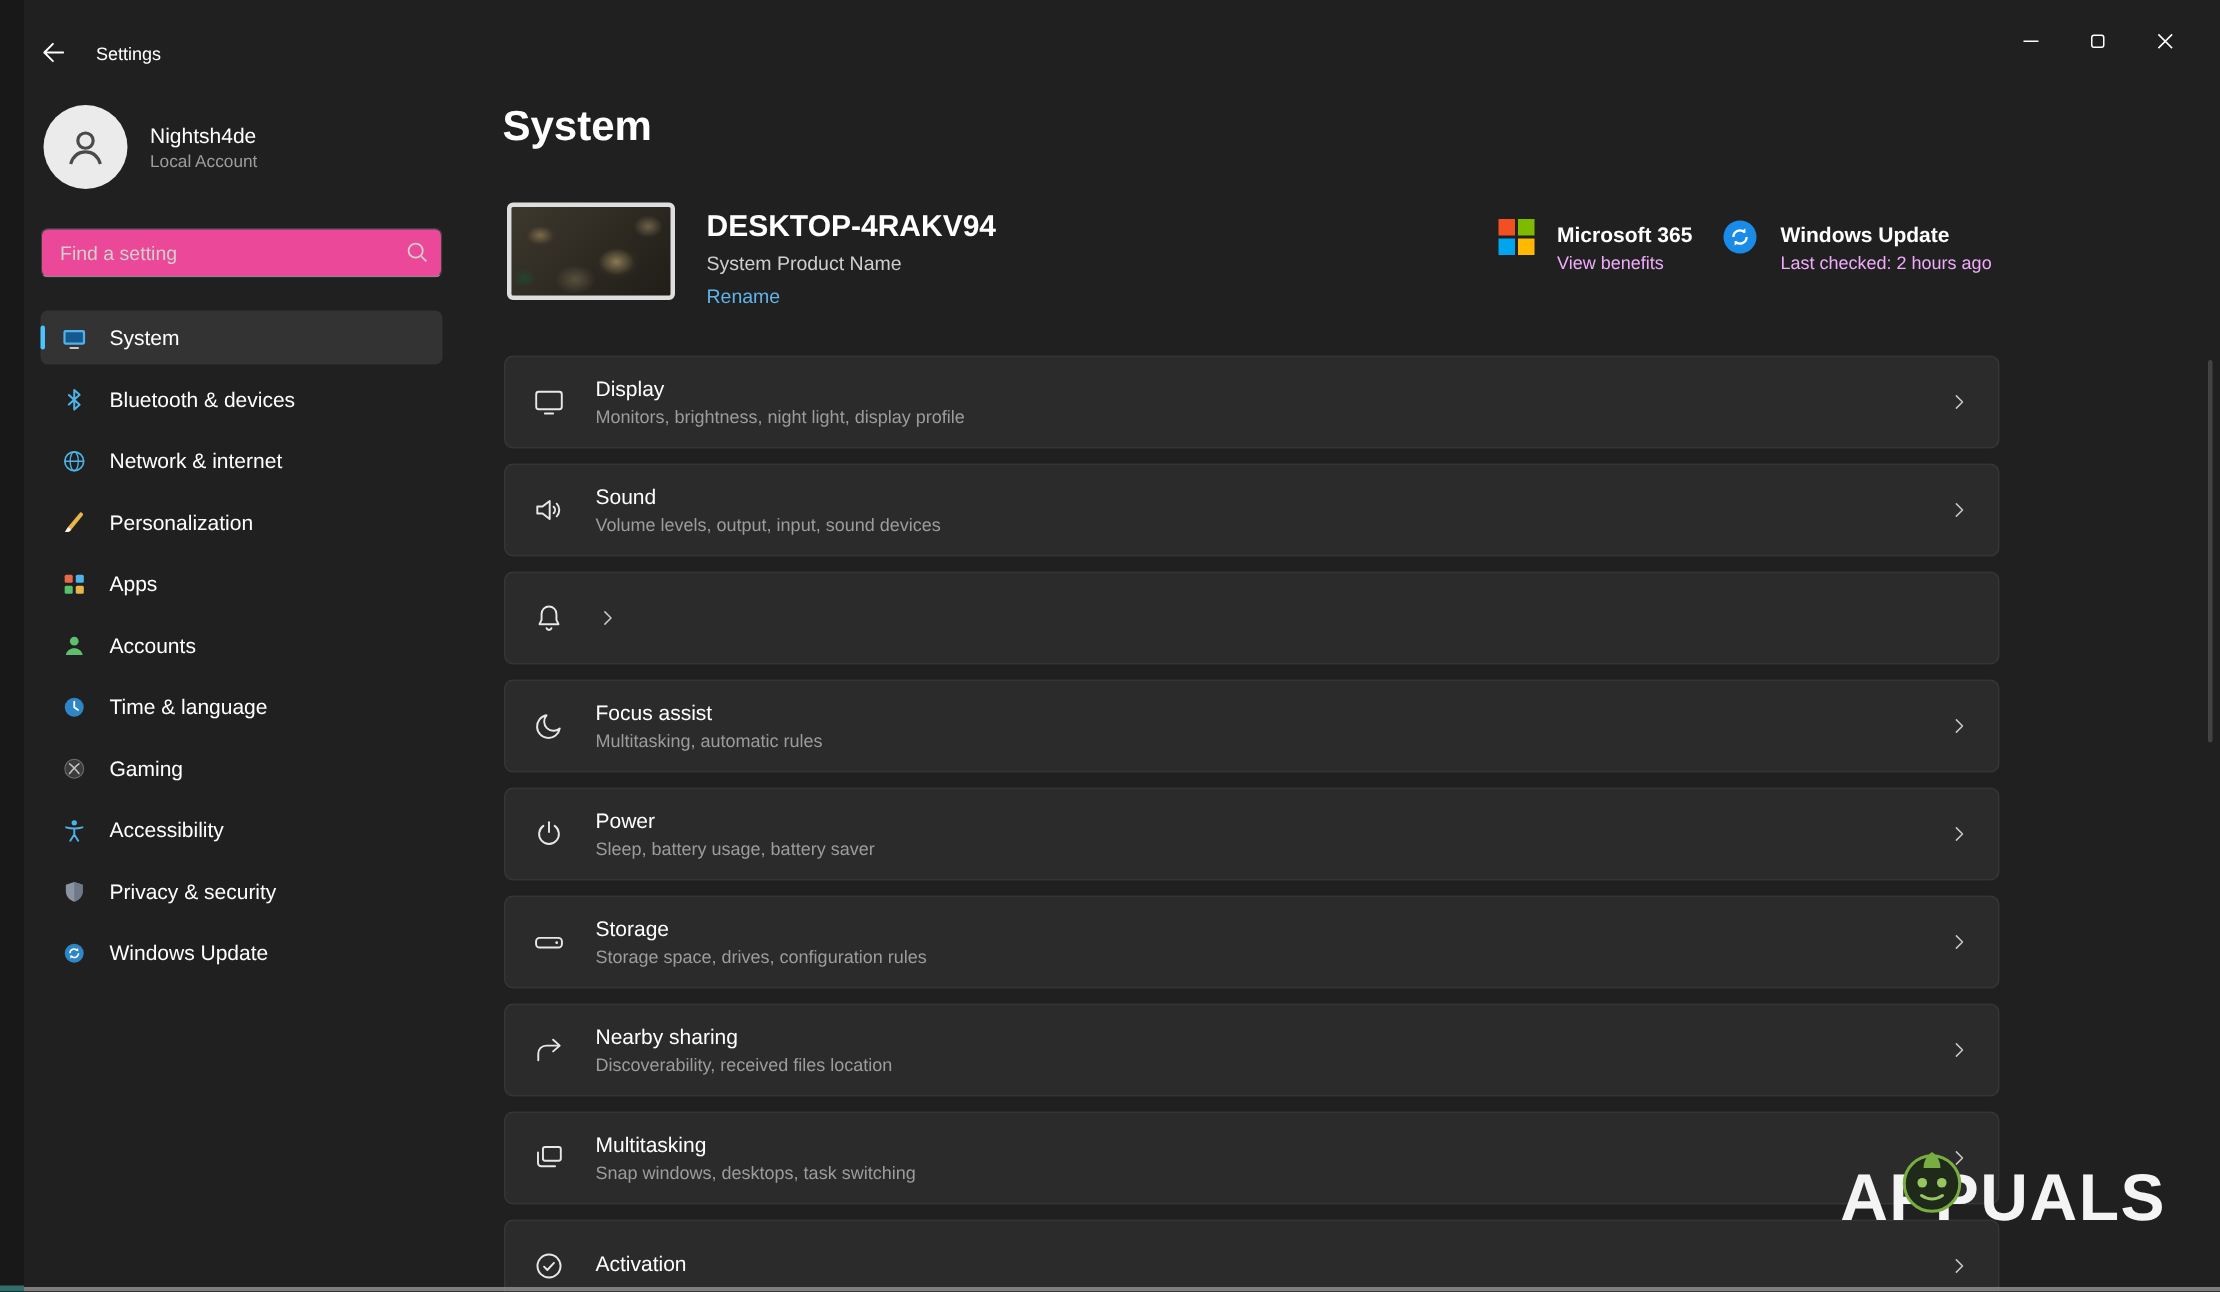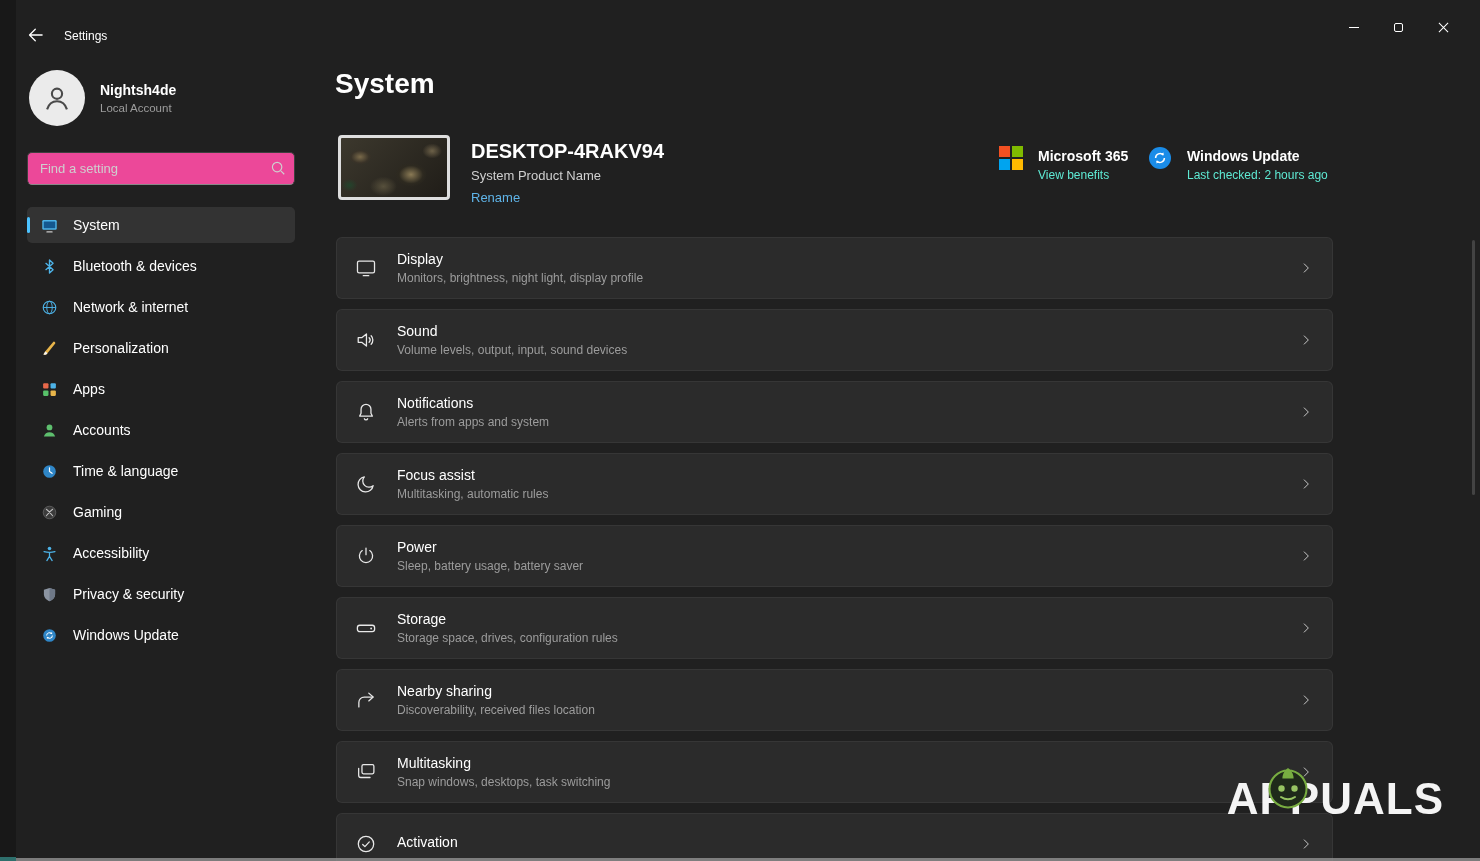--- a/index.html
+++ b/index.html
@@ -21,21 +21,21 @@
   .tb-title { position:absolute; left:64px; top:29px; font-size:12px; color:#ffffff; }
   .win-controls { position:absolute; top:12px; right:14px; display:flex; }
   .win-btn { width:45px; height:30px; display:flex; align-items:center; justify-content:center; cursor:pointer; }
   .glyph-min { width:10px; height:1px; background:#fff; }
   .glyph-max { width:9px; height:9px; border:1px solid #fff; border-radius:2px; }
 
   
   .user-card { position:absolute; left:29px; top:70px; display:flex; align-items:center; gap:15px; cursor:pointer; }
   .avatar { width:56px; height:56px; border-radius:50%; background:#ebebeb;
     display:flex; align-items:center; justify-content:center; overflow:hidden; }
-  .user-name { font-size:14px; font-weight:700; color:#fff; }
+  .user-name { font-size:14px; font-weight:400; color:#fff; }
   .user-type { font-size:11.5px; color:#9d9d9d; margin-top:4px; }
 
   .search-box { position:absolute; left:27px; top:152px; width:268px; height:33px; }
   .search-box input {
     width:100%; height:100%; background:#ec4899; border:1px solid #3f3f3f; border-bottom-color:#898989;
     border-radius:5px; color:#fff; font-size:13px; padding:0 32px 0 12px; outline:none;
     font-family:"Liberation Sans", sans-serif;
   }
   .search-box input::placeholder { color:#cfcfcf; }
   .search-icon { position:absolute; right:9px; top:8px; }
@@ -62,21 +62,21 @@
       linear-gradient(135deg, #3c382d, #201d18);
   }
   .device-name { font-size:20px; font-weight:700; color:#fff; margin-top:5px; }
   .device-product { font-size:13px; color:#cfcfcf; margin-top:5px; }
   .device-rename { font-size:13px; color:#5fb4e8; margin-top:7px; cursor:pointer; display:inline-block; }
 
   .promo { position:absolute; top:146px; display:flex; gap:15px; cursor:pointer; }
   .promo-ms365 { left:999px; }
   .promo-update { left:1148px; }
   .promo-title { font-size:14px; font-weight:700; color:#fff; margin-top:2px; }
-  .promo-sub { font-size:12px; color:#5eead4; margin-top:4px; }
+  .promo-sub { font-size:12px; color:#f0abfc; margin-top:4px; }
   .ms-logo { width:24px; height:24px; display:grid; grid-template-columns:11px 11px; grid-template-rows:11px 11px; gap:2px; }
   .ms-logo span:nth-child(1){ background:#f25022; }
   .ms-logo span:nth-child(2){ background:#7fba00; }
   .ms-logo span:nth-child(3){ background:#00a4ef; }
   .ms-logo span:nth-child(4){ background:#ffb900; }
 
   .cards { position:absolute; left:336px; top:237px; width:997px; display:flex; flex-direction:column; gap:10px; }
   .card { height:62px; background:#2b2b2b; border:1px solid rgba(255,255,255,0.055); border-radius:6px;
     display:flex; align-items:center; padding:0 18px 0 17px; gap:19px; cursor:pointer; flex:0 0 62px; }
   .card-icon { width:24px; height:24px; display:flex; align-items:center; justify-content:center; flex:0 0 24px; }
@@ -343,24 +343,20 @@
       </span>
     </div>
 
     <div class="card">
       <span class="card-icon">
         <svg width="22" height="22" viewBox="0 0 24 24" fill="none" stroke="#e8e8e8" stroke-width="1.4" stroke-linecap="round" stroke-linejoin="round">
           <path d="M12 3.6A5.4 5.4 0 0 0 6.6 9v4.3L5.1 16.5h13.8L17.4 13.3V9A5.4 5.4 0 0 0 12 3.6z"></path>
           <path d="M10.2 19.4a1.9 1.9 0 0 0 3.6 0"></path>
         </svg>
       </span>
-      <div class="card-text">
-        <div class="card-title">Notifications</div>
-        <div class="card-sub">Alerts from apps and system</div>
-      </div>
       <span class="card-chevron">
         <svg width="14" height="14" viewBox="0 0 24 24">
             <path d="M9 5l7 7-7 7" fill="none" stroke="#c9c9c9" stroke-width="1.7" stroke-linecap="round" stroke-linejoin="round"></path>
           </svg>
       </span>
     </div>
 
     <div class="card">
       <span class="card-icon">
         <svg width="22" height="22" viewBox="0 0 24 24" fill="none" stroke="#e8e8e8" stroke-width="1.4" stroke-linejoin="round">

